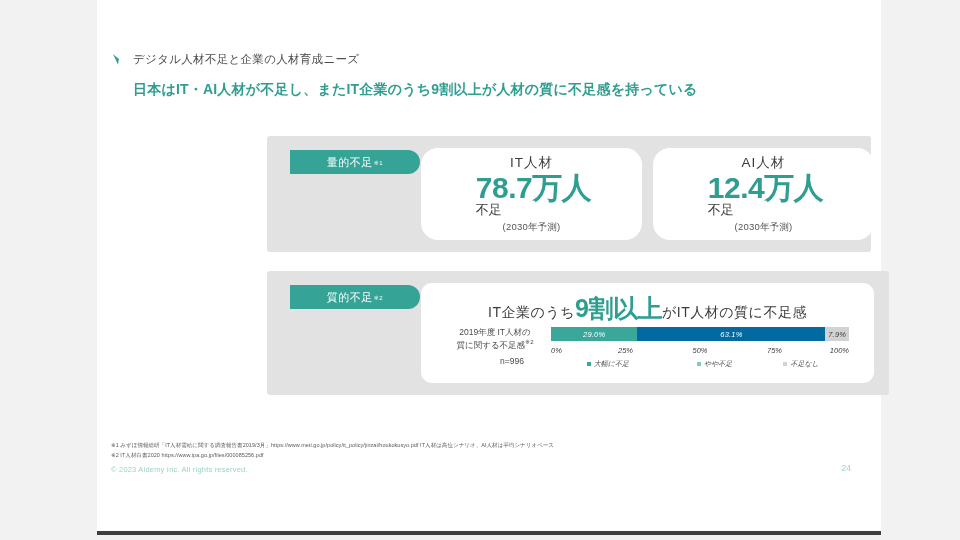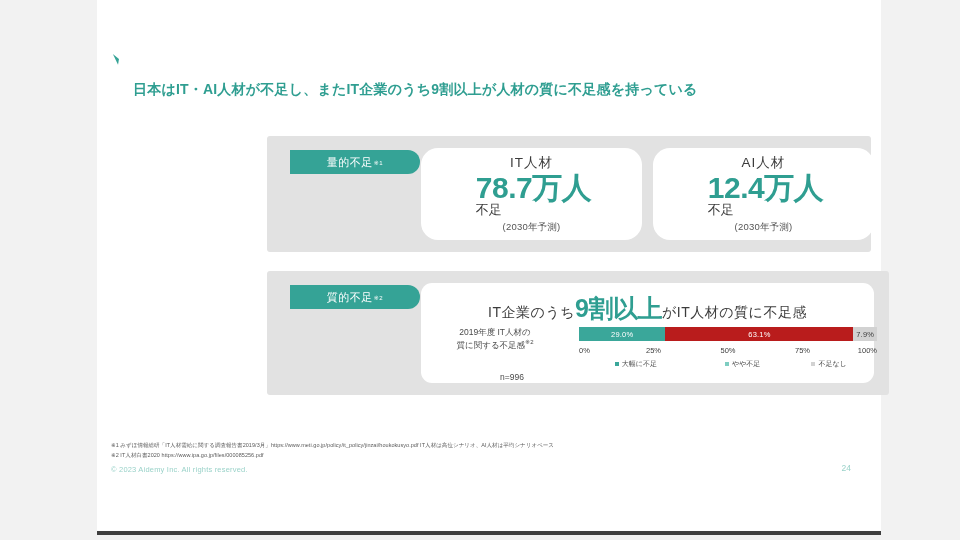--- a/index.html
+++ b/index.html
@@ -159,36 +159,36 @@
     position: absolute;
     left: 10px;
     top: 0;
     width: 128px;
     text-align: center;
     font-size: 8.5px;
     color: #4a4a4a;
     line-height: 1.35;
   }
   .chart-label sup { font-size: 6px; vertical-align: super; }
-  .chart-label .n { display: block; margin-top: 20px; margin-left: 34px; }
-
-  .bar-area { position: absolute; left: 158px; top: 0; width: 298px; }
+  .chart-label .n { display: block; margin-top: 4px; margin-left: 34px; }
+
+  .bar-area { position: absolute; left: 130px; top: 0; width: 298px; font-style: italic; }
 
   .stacked-bar { display: flex; height: 14px; width: 100%; }
   .seg {
     display: flex;
     align-items: center;
     justify-content: center;
     font-size: 7.5px;
     color: #ffffff;
     letter-spacing: .2px;
     overflow: hidden;
   }
   .seg.dark  { background: #3aa79a; }
-  .seg.light { background: #b91c1c; }
+  .seg.light { background: #0369a1; }
   .seg.grey  { background: #d2d2d2; color: #3c3c3c; }
 
   .axis {
     position: relative;
     height: 11px;
     margin-top: 5px;
     font-size: 7.5px;
     color: #3c3c3c;
   }
   .axis span { position: absolute; top: 0; transform: translateX(-50%); }
@@ -236,20 +236,21 @@
 </head>
 <body>
 
 <div class="slide">
 
   <div class="header">
     <div class="eyebrow-row">
       <svg class="flag-icon" viewBox="0 0 16 16">
         <path d="M2,2 L7.5,13.5 L8.5,7.5 L2,2 Z" fill="#35a396"></path>
       </svg>
+      <span class="eyebrow-text">デジタル人材不足と企業の人材育成ニーズ</span>
     </div>
     <div class="headline">日本はIT・AI人材が不足し、またIT企業のうち9割以上が人材の質に不足感を持っている</div>
   </div>
 
   <div class="panel" id="panel-quantitative">
 
     <div class="tag">
       <span>量的不足</span>
         <sup>※1</sup>
     </div>

